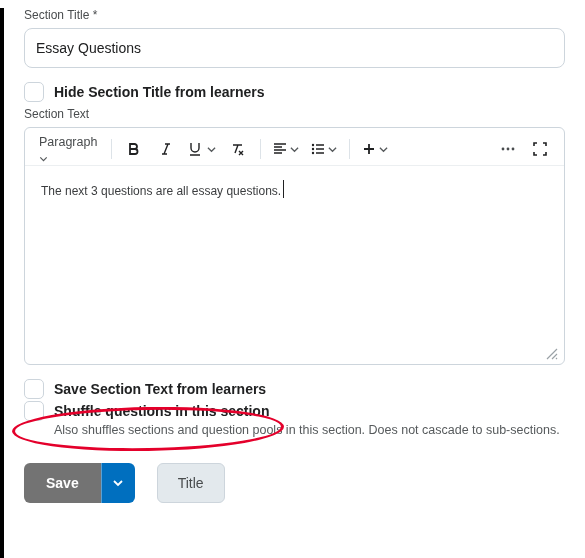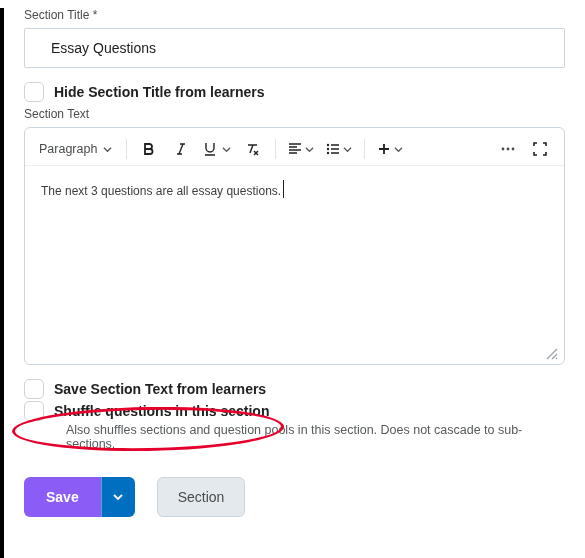--- a/index.html
+++ b/index.html
@@ -21,22 +21,22 @@
     font-size: 12px;
     color: #494c4e;
     margin-top: 8px;
     margin-bottom: 6px;
   }
   .required { color: #494c4e; }
   .text-input {
     width: 100%;
     height: 40px;
     border: 1px solid #cdd5dc;
-    border-radius: 2px;
-    padding: 0 26px;
+    border-radius: 8px;
+    padding: 0 11px;
     font-size: 14px;
     color: #202122;
   }
   .check-row {
     display: flex;
     align-items: center;
     margin-top: 14px;
     gap: 10px;
   }
   .checkbox {
@@ -49,21 +49,21 @@
     flex-shrink: 0;
   }
   .check-label {
     font-size: 14px;
     font-weight: 600;
     color: #202122;
   }
   .help-text {
     font-size: 12.5px;
     color: #565a5c;
-    margin-left: 42px;
+    margin-left: 30px;
     margin-top: 2px;
   }
   .editor {
     border: 1px solid #cdd5dc;
     border-radius: 6px;
     margin-top: 5px;
     background: #fff;
     position: relative;
   }
   .toolbar {
@@ -87,25 +87,25 @@
   .tb-sep {
     width: 1px;
     height: 20px;
     background: #dde3e8;
     margin: 0 4px;
   }
   .para-select {
     font-size: 12.5px;
     color: #494c4e;
     display: inline-flex;
-    align-items: center;
     gap: 6px;
     padding: 0 6px 0 2px;
     height: 28px;
     cursor: pointer;
+    flex-direction: column;
   }
   .chev { width: 9px; height: 9px; }
   .editor-body {
     padding: 14px 16px;
     min-height: 198px;
     font-size: 12px;
     color: #3b3d3f;
     position: relative;
   }
   .cursor {
@@ -124,21 +124,21 @@
     height: 14px;
     cursor: nwse-resize;
   }
   .button-row {
     display: flex;
     gap: 0;
     margin-top: 26px;
     align-items: center;
   }
   .btn-primary {
-    background: #8b5cf6;
+    background: #737373;
     color: #fff;
     border: none;
     font-weight: 600;
     font-size: 14px;
     padding: 0 22px;
     height: 40px;
     border-radius: 6px 0 0 6px;
     cursor: pointer;
   }
   .btn-primary-dd {
@@ -308,16 +308,16 @@
   </div>
 
   
   <div class="button-row">
     <button class="btn-primary">Save</button>
     <button class="btn-primary-dd">
       <svg width="10" height="10" viewBox="0 0 10 10">
           <path d="M1 3 L5 7 L9 3" fill="none" stroke="#fff" stroke-width="1.8"></path>
         </svg>
     </button>
-    <button class="btn-secondary">Section</button>
+    <button class="btn-secondary">Title</button>
   </div>
 
 </div>
 
 </body></html>

